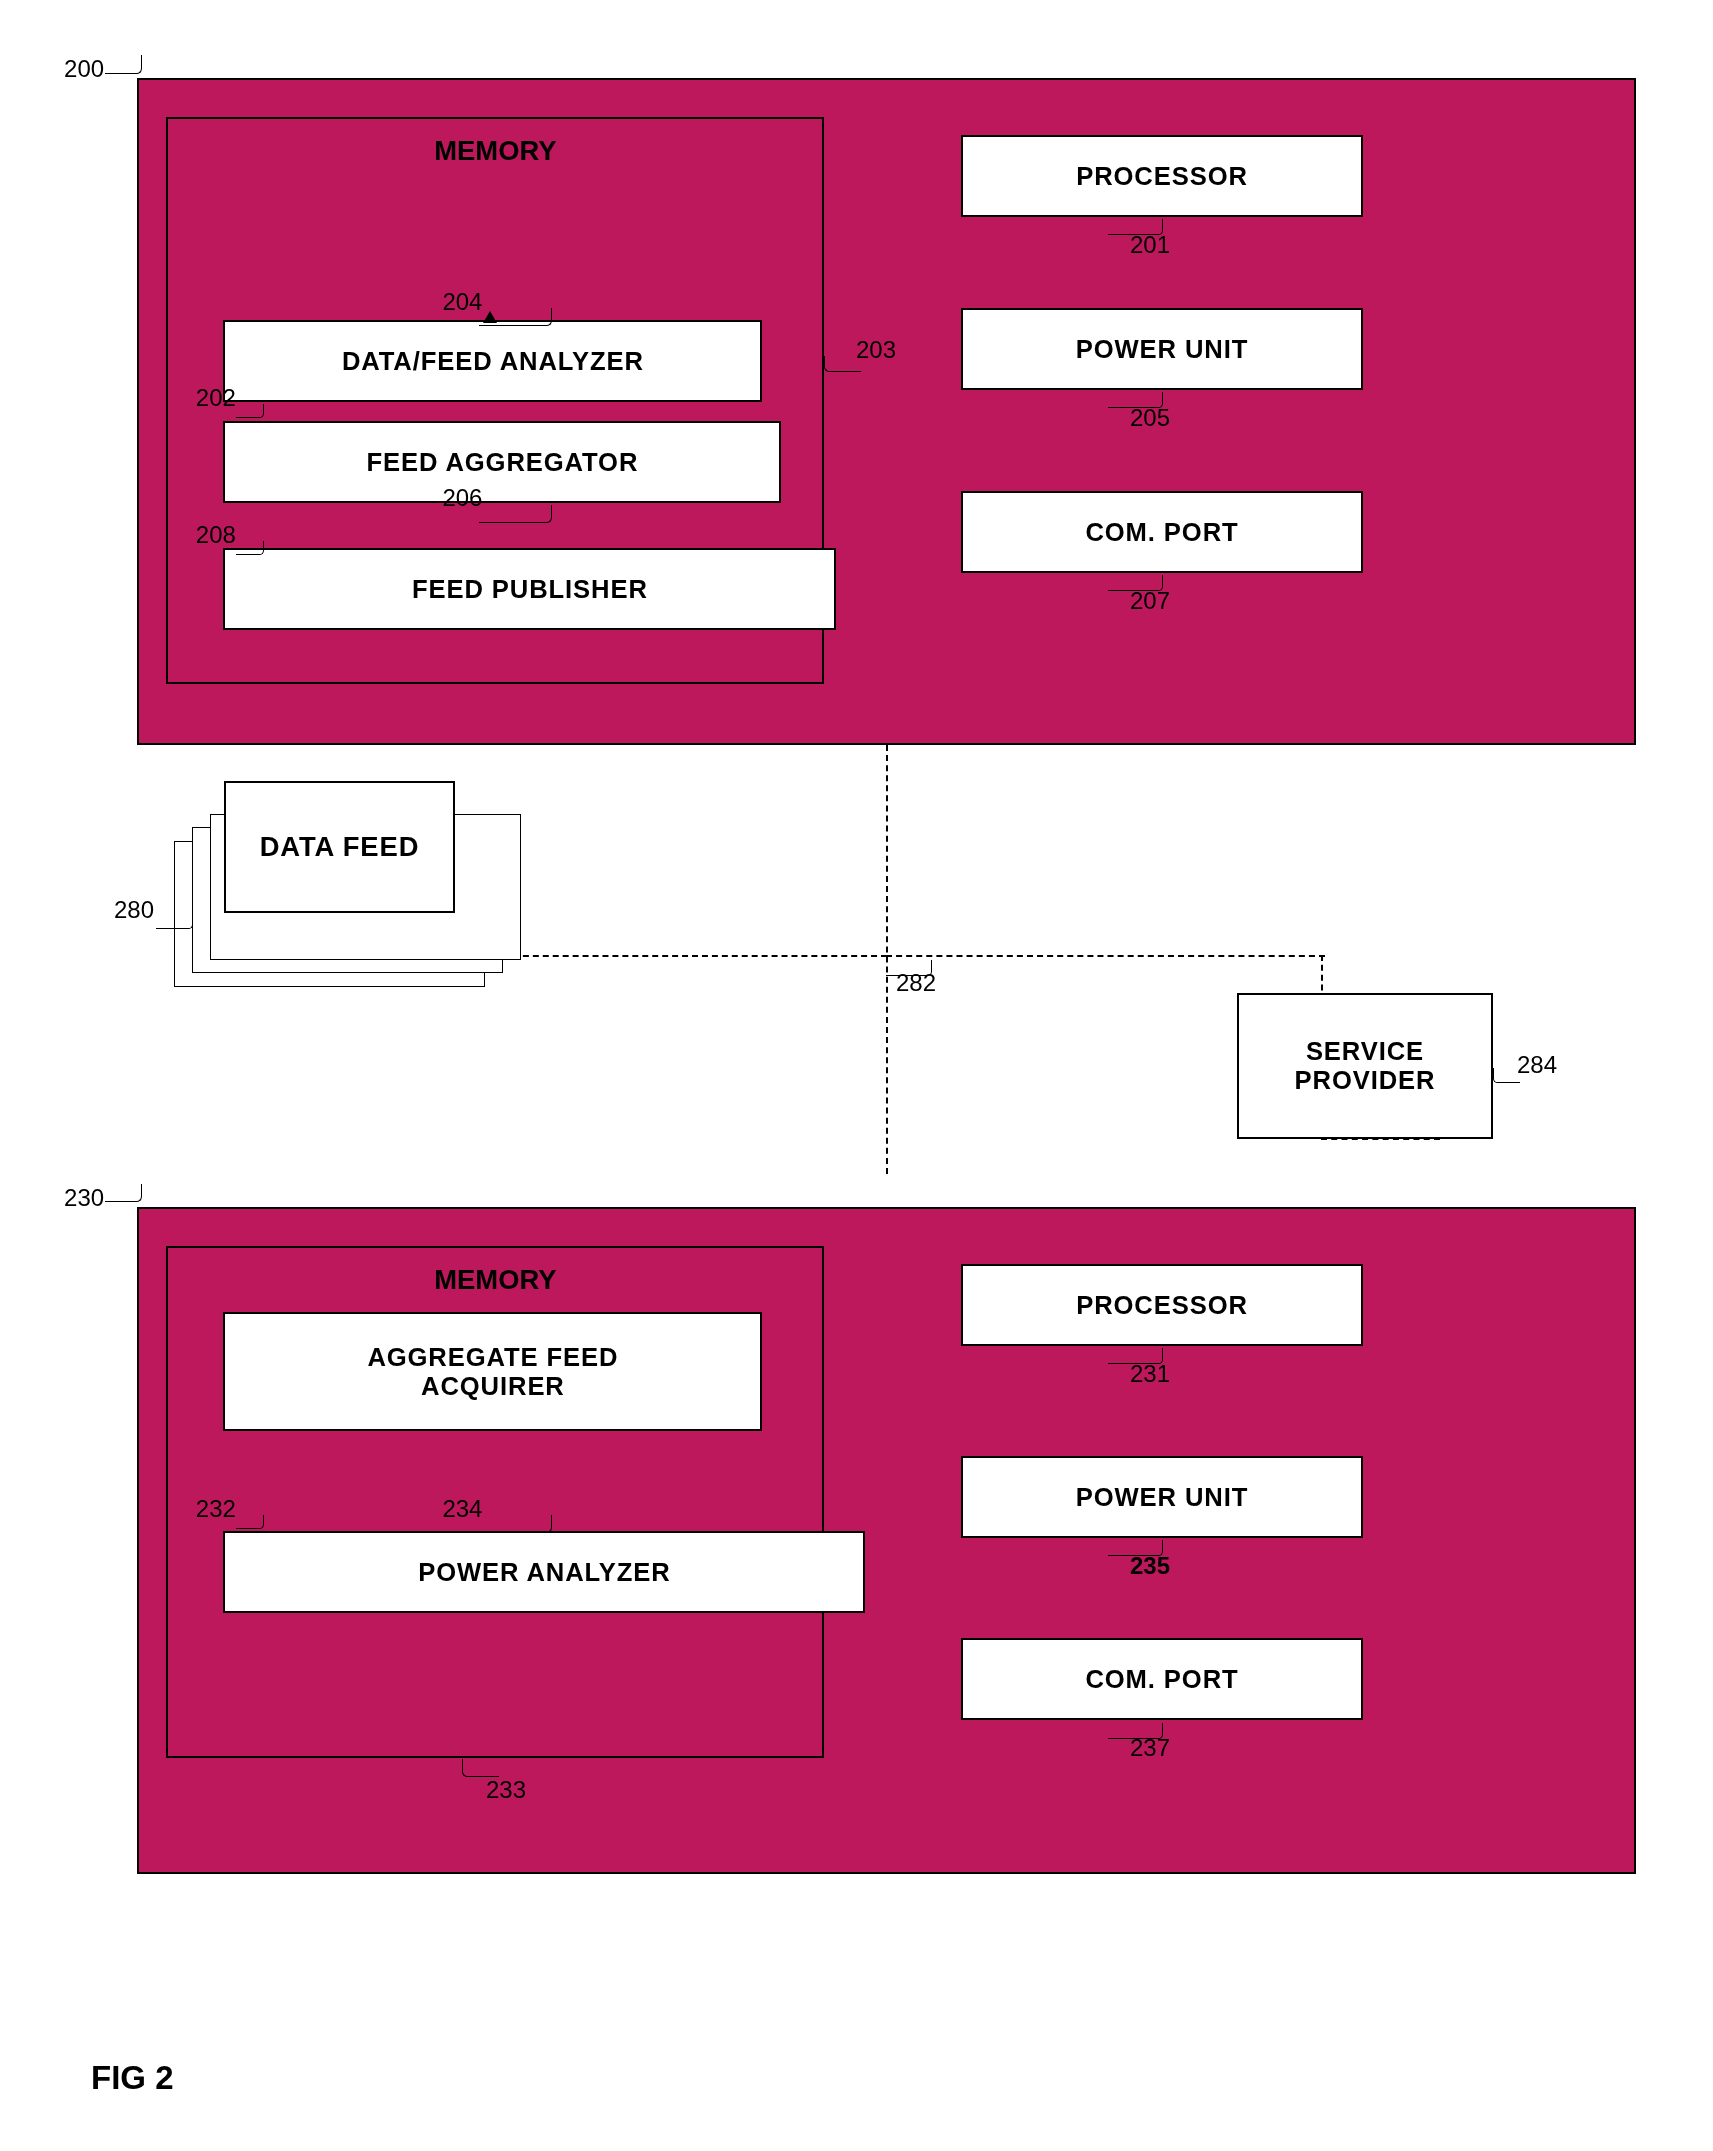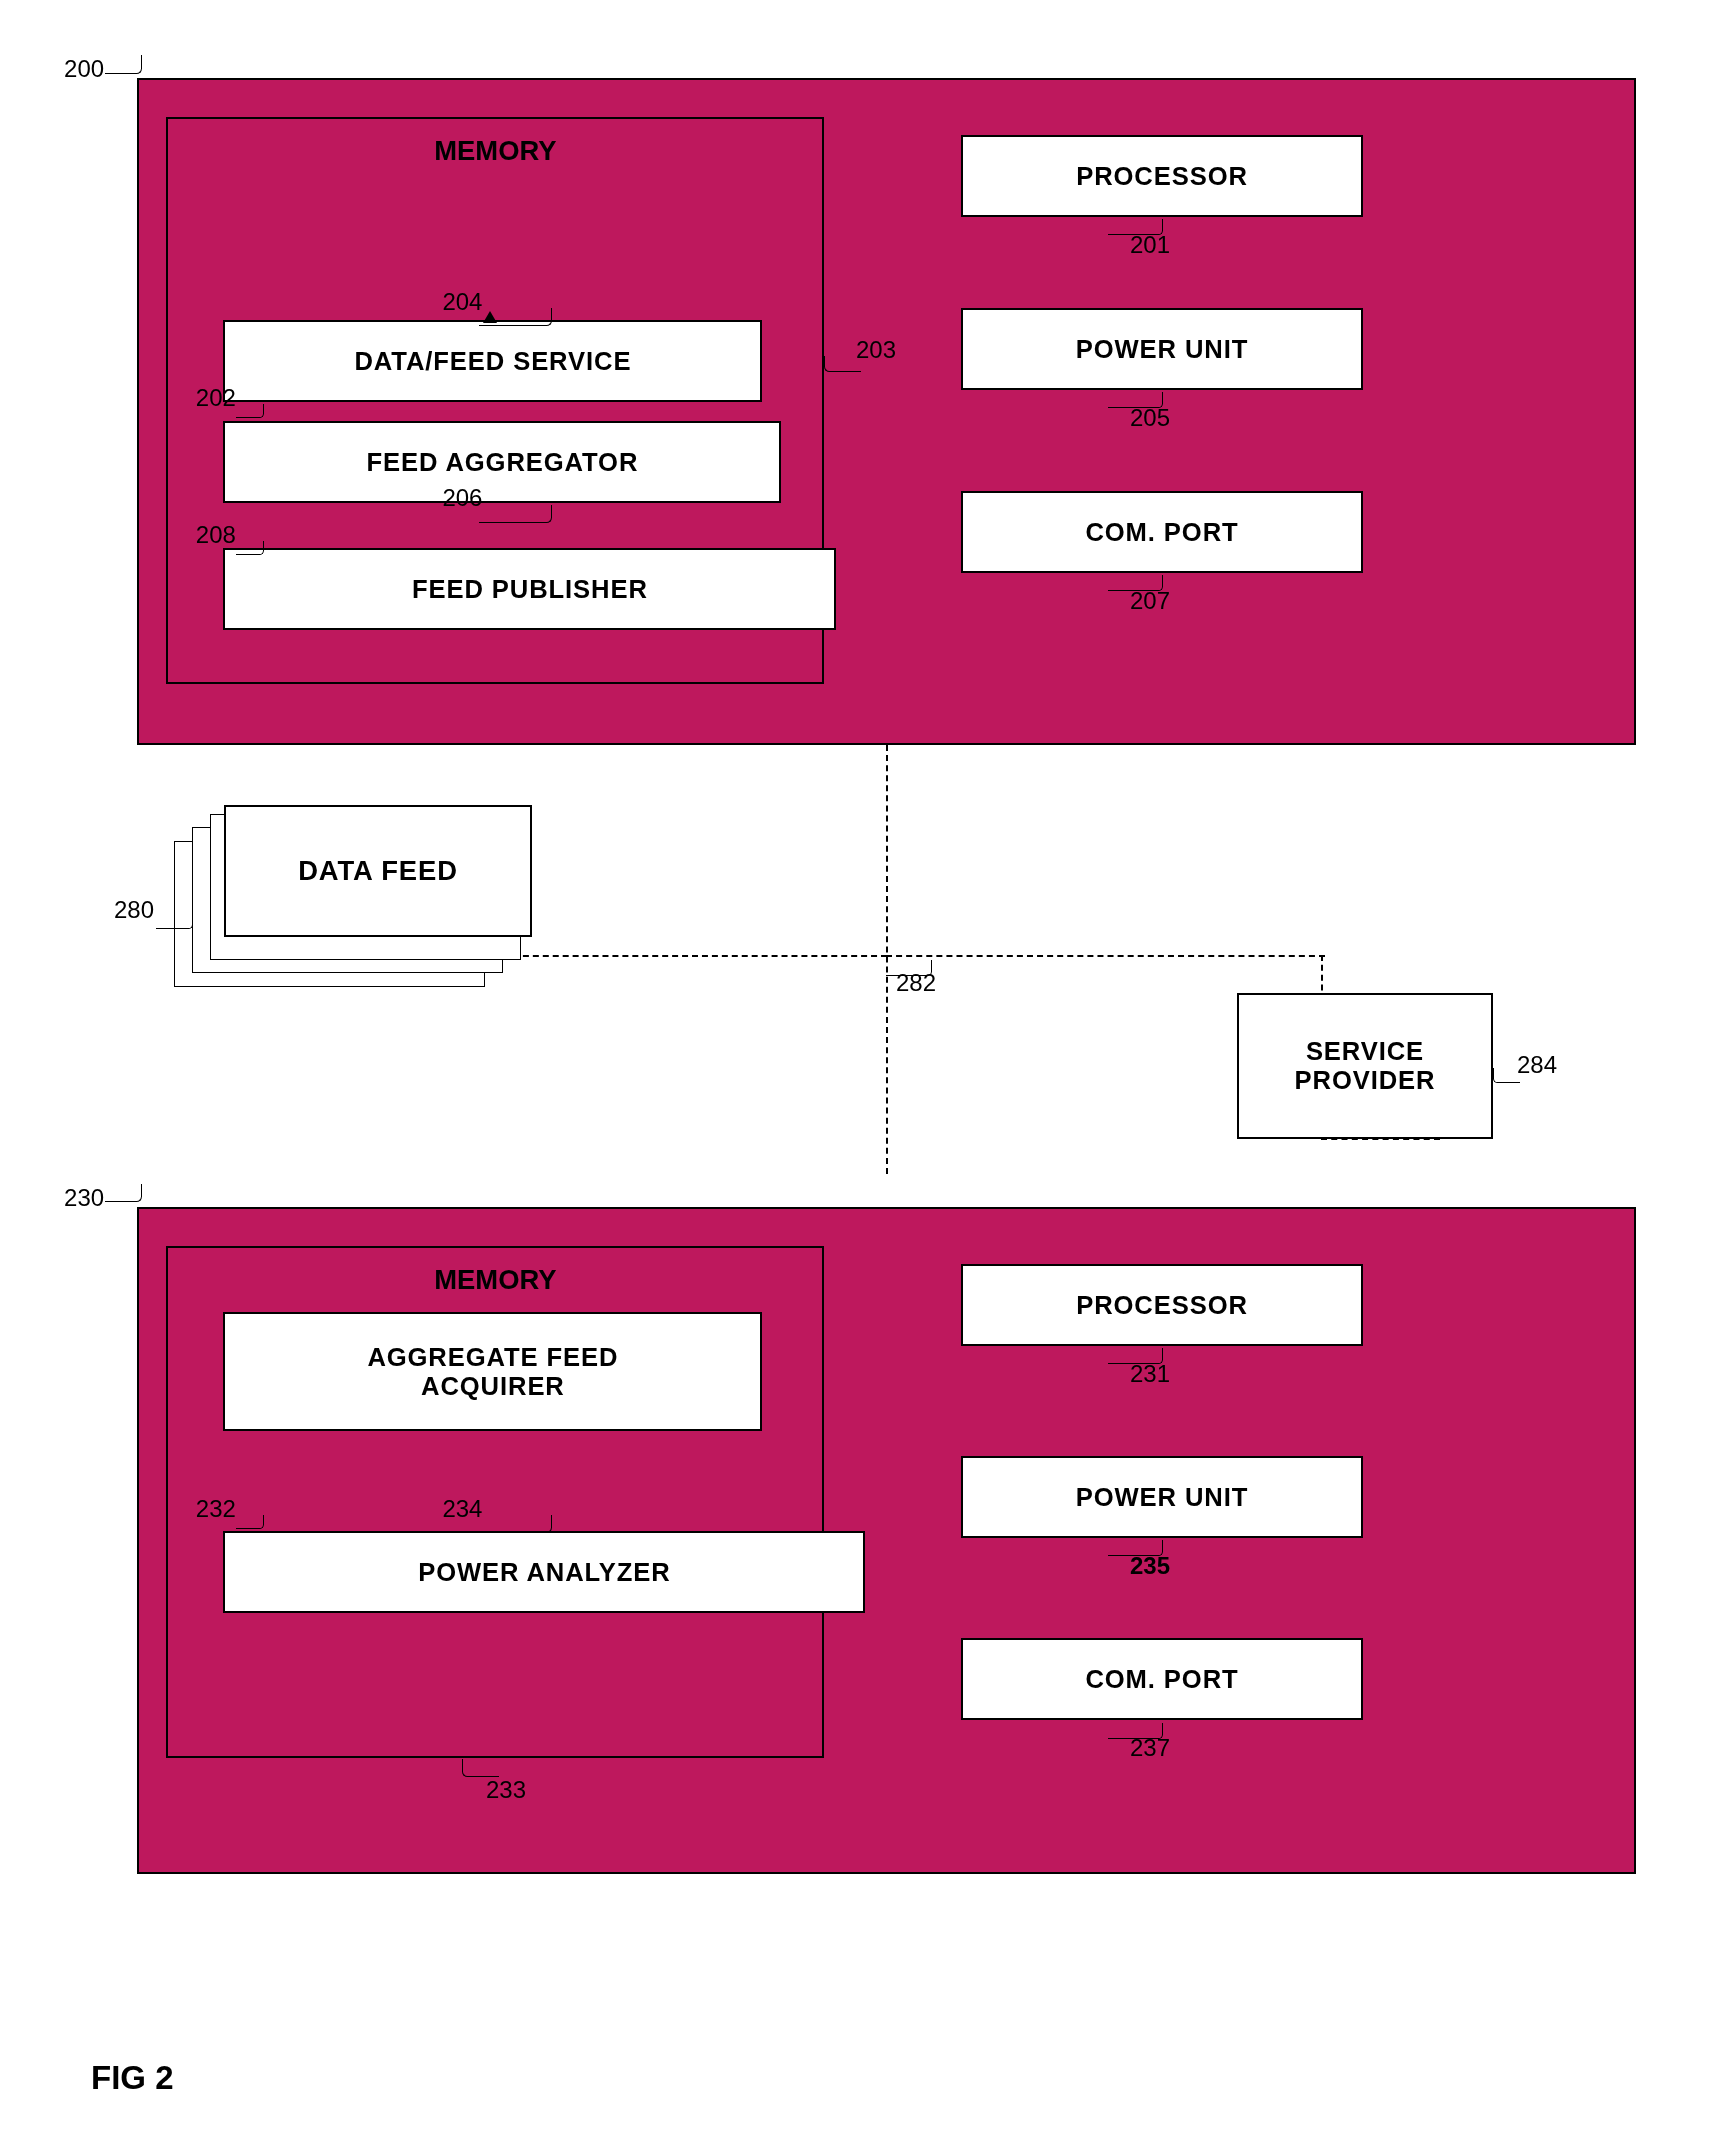--- a/index.html
+++ b/index.html
@@ -101,21 +101,21 @@
   <div class="ref" style="top:18.3px; left:9.1px;">200</div>
 
   <div style="position:absolute; top:18.3px; left:50px; width:37px; height:18.3px; border-bottom:1.8px solid #000; border-right:1.8px solid #000; border-radius:0 0 5.5px 0;"></div>
 
   <div class="box-outer" style="top:41px; left:82px; width:1499px; height:667px;">
 
     <div class="box-outer" style="position:absolute; top:37px; left:27.4px; width:658px; height:567px;">
       <div class="box-title">MEMORY</div>
 
 
-      <div class="box" style="position:absolute; top:201px; left:55px; width:539px; height:82px;">DATA/FEED SERVICE</div>
+      <div class="box" style="position:absolute; top:201px; left:55px; width:539px; height:82px;">DATA/FEED ANALYZER</div>
 
       <div class="box" style="position:absolute; top:302px; left:55px; width:558px; height:82px;">FEED AGGREGATOR</div>
 
       <div class="box" style="position:absolute; top:429px; left:55px; width:613px; height:82px;">FEED PUBLISHER</div>
 
       <div class="arrow-up" style="position:absolute; top:192px; left:315px;"></div>
 
       <div class="ref" style="position:absolute; top:265px; left:27.4px;">202</div>
       <div style="position:absolute; top:285px; left:68px; width:27.4px; height:13.7px; border-bottom:1.8px solid #000; border-right:1.8px solid #000; border-radius:0 0 4.6px 0;"></div>
 
@@ -155,21 +155,21 @@
 
   <div class="dashed-line-h" style="top:918px; left:831px; width:439px;"></div>
 
   <div class="dashed-line-v" style="top:918px; left:1266px; height:183px;"></div>
   <div class="dashed-line-h" style="top:1101px; left:1266px; width:119px;"></div>
 
   <div class="stacked-page" style="top:804px; left:119px; width:311px; height:146px;"></div>
   <div class="stacked-page" style="top:790px; left:137px; width:311px; height:146px;"></div>
   <div class="stacked-page" style="top:777px; left:155px; width:311px; height:146px;"></div>
 
-  <div class="box" style="top:768px; left:169px; width:308px; height:132px; font-size:27.4px;">DATA FEED</div>
+  <div class="box" style="top:744px; left:169px; width:231px; height:132px; font-size:27.4px;">DATA FEED</div>
 
   <div class="ref" style="top:859px; left:59px;">280</div>
   <div style="position:absolute; top:877px; left:101px; width:37px; height:14.6px; border-bottom:1.8px solid #000; border-right:1.8px solid #000; border-radius:0 0 4.6px 0;"></div>
 
   <div class="ref" style="top:932px; left:841px;">282</div>
   <div style="position:absolute; top:923px; left:831px; width:46px; height:16.4px; border-bottom:1.8px solid #000; border-right:1.8px solid #000; border-radius:0 0 4.6px 0;"></div>
 
   <div class="box" style="top:956px; left:1182px; width:256px; height:146px; font-size:25.6px; white-space:pre-line;">SERVICE
 PROVIDER</div>
 

